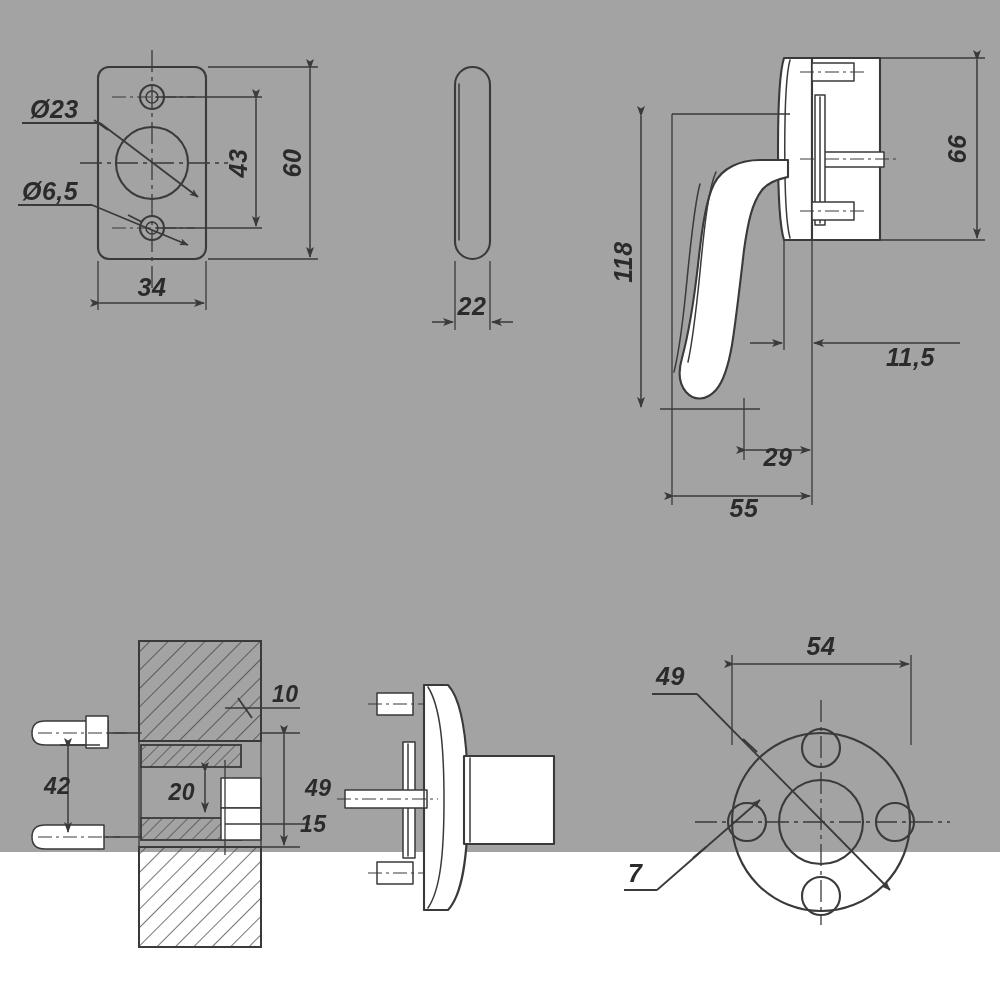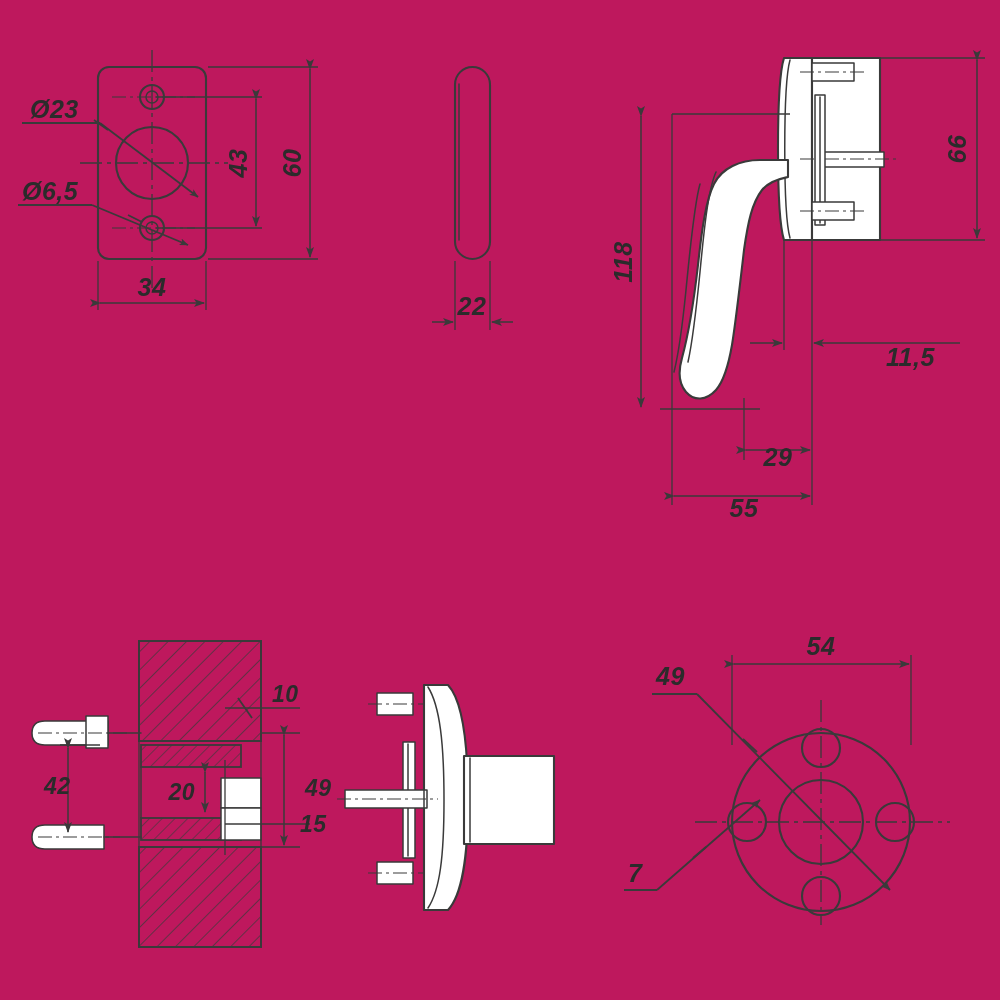--- a/index.html
+++ b/index.html
@@ -2,21 +2,21 @@
 <html><head>
 <meta charset="utf-8">
 <title>Technical Drawing</title>
 <style>
   html,body{margin:0;padding:0;background:#ffffff;}
   body{
     width:1000px;height:1000px;
     font-family:"Liberation Sans","DejaVu Sans",sans-serif;
     overflow:hidden;
   }
-  #sheet{position:relative;width:1000px;height:1000px;background:#be185d;}
+  #sheet{position:relative;width:1000px;height:852px;background:#a3a3a3;}
   svg{display:block;}
   .dimtext{
     font-family:"Liberation Sans","DejaVu Sans",sans-serif;
     font-style:italic;
     font-weight:700;
     font-size:25px;
     fill:#2b2b2b;
     letter-spacing:0.5px;
   }
   .dimtext.small{font-size:23px;}

